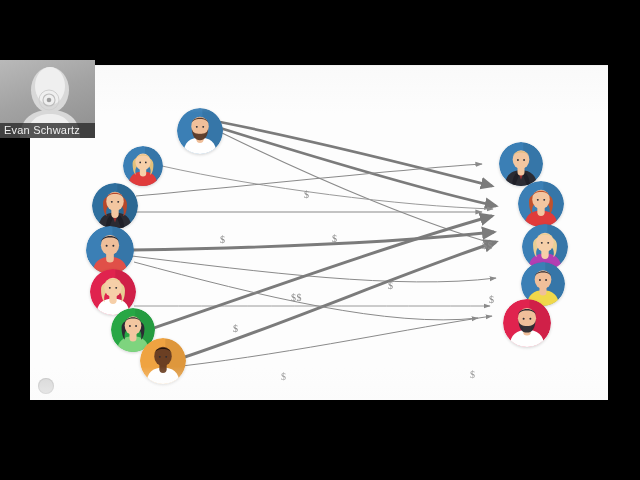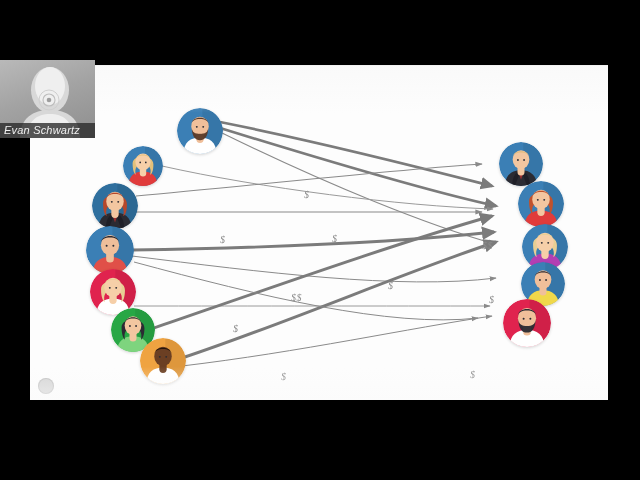--- a/index.html
+++ b/index.html
@@ -15,21 +15,20 @@
     font-family: "Liberation Sans", sans-serif;
     position: relative;
   }
 
   
   #stage {
     position: absolute;
     left: 0; top: 0;
     width: 640px; height: 480px;
     background: #000;
-    font-style: italic;
   }
 
   
   #slide-surface {
     position: absolute;
     left: 30px;
     top: 66px;
     width: 578px;
     height: 334px;
     background: #fdfdfd;

